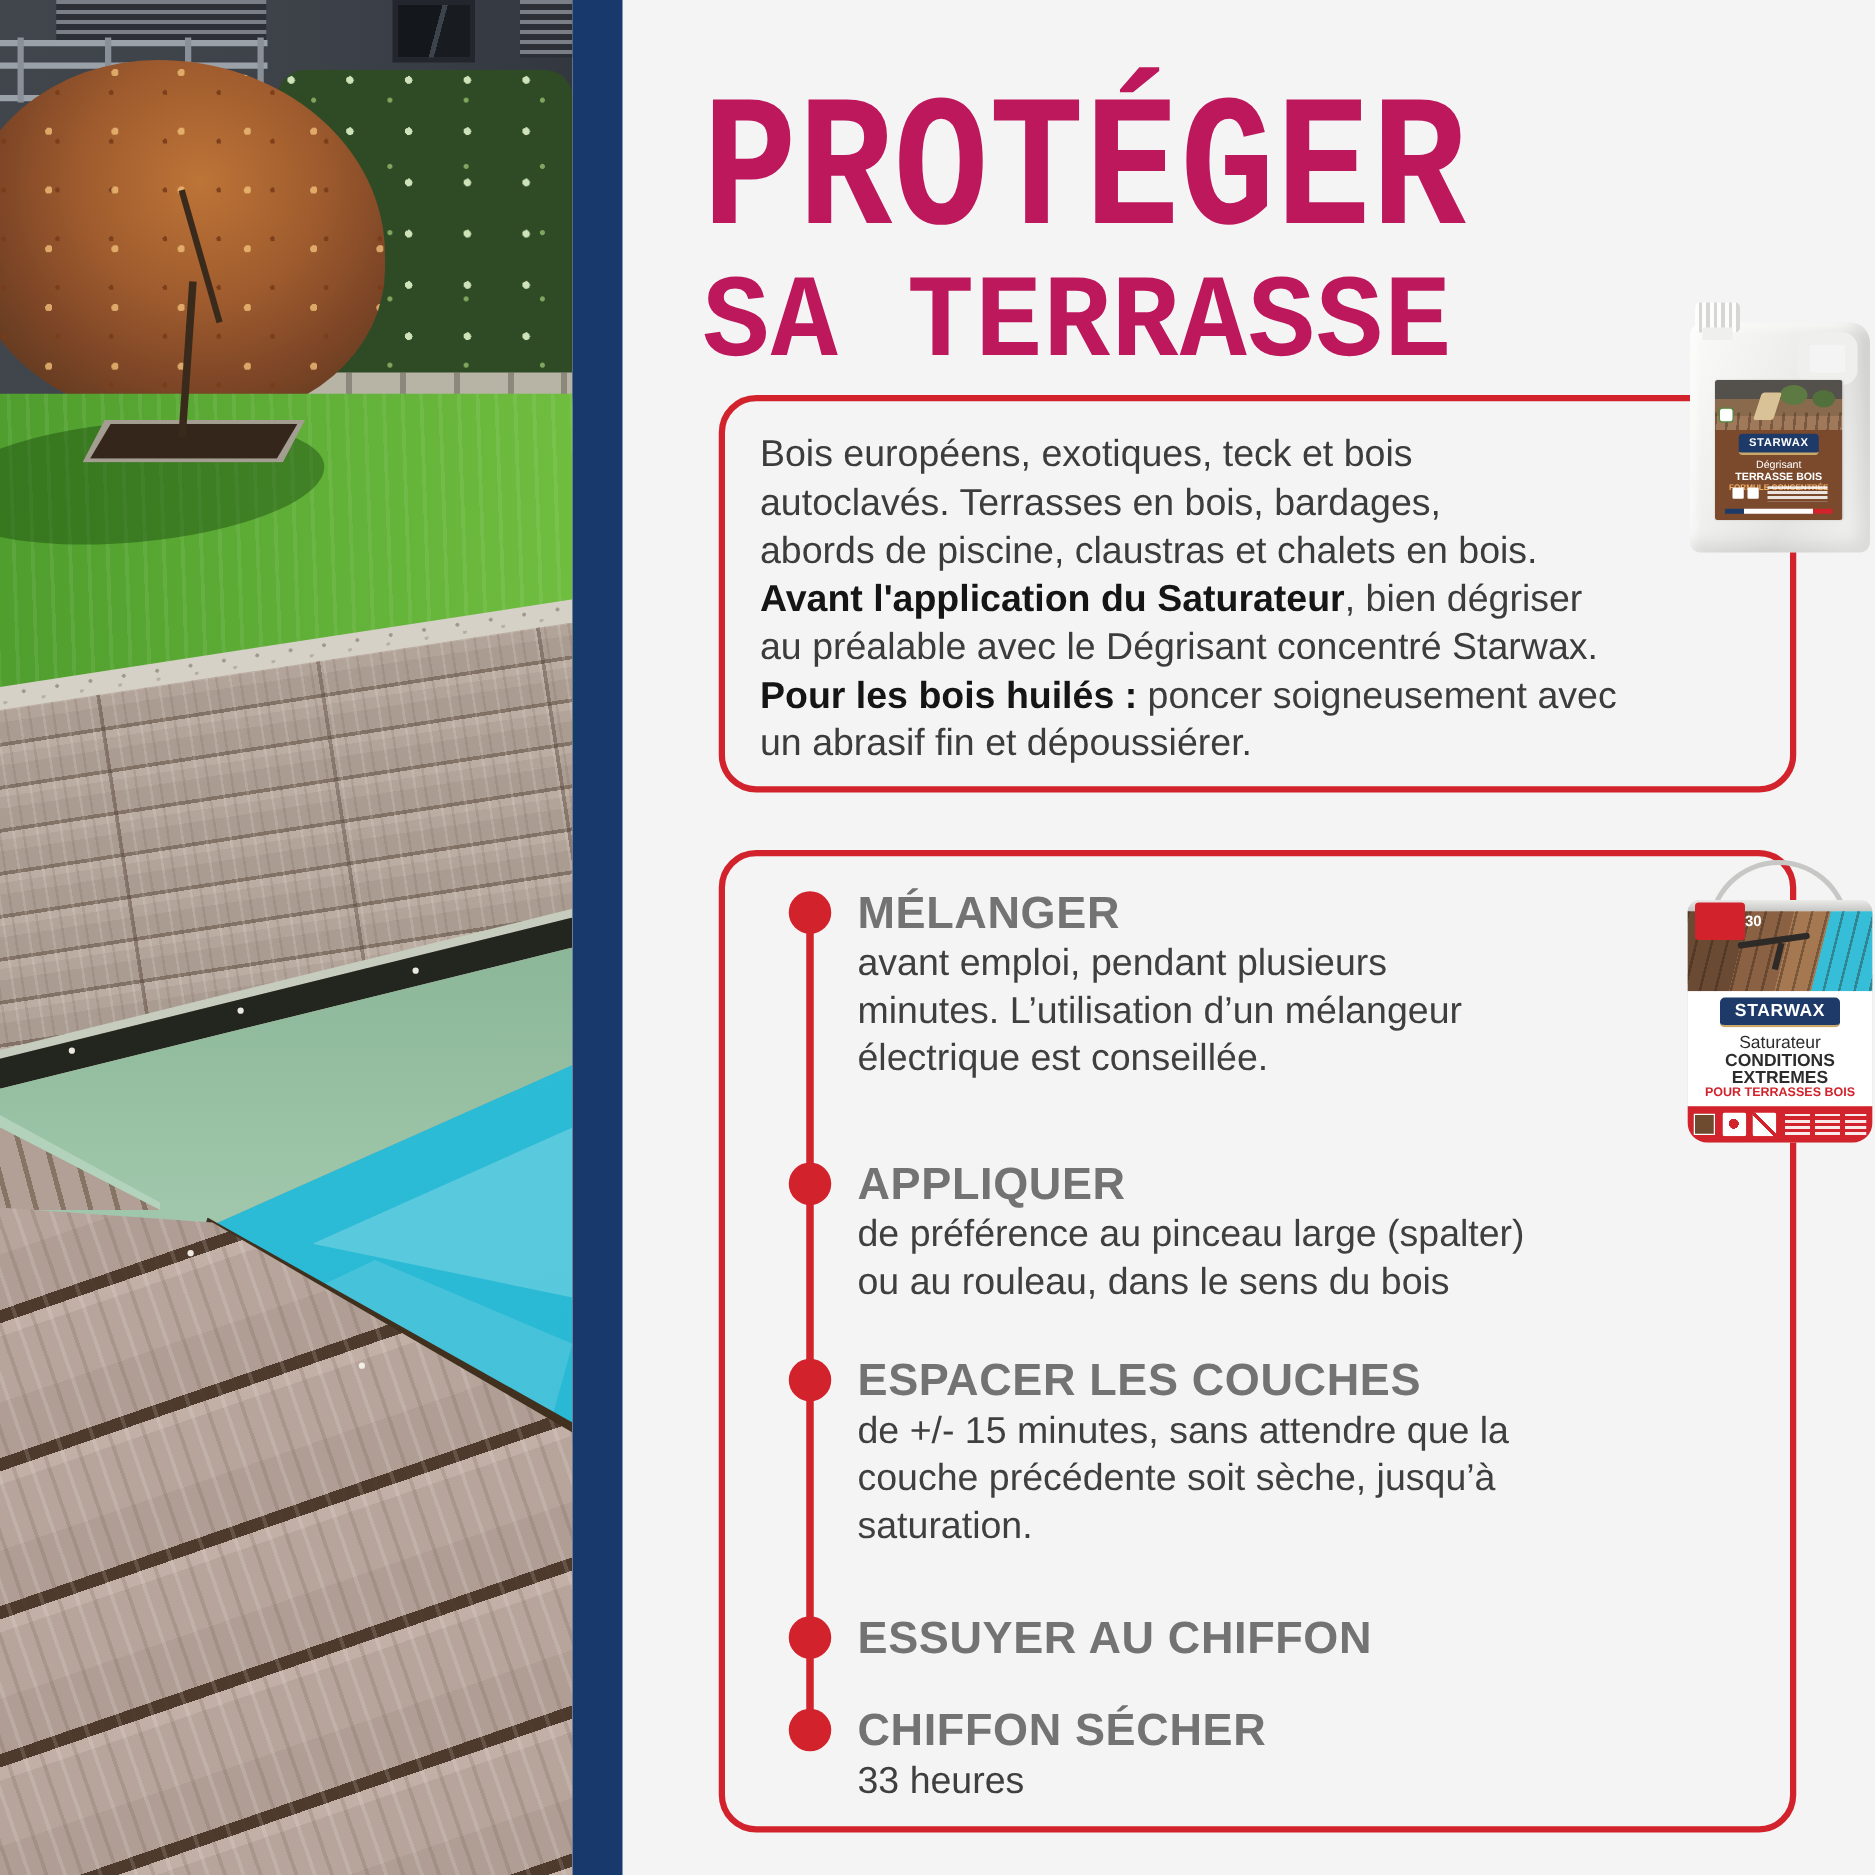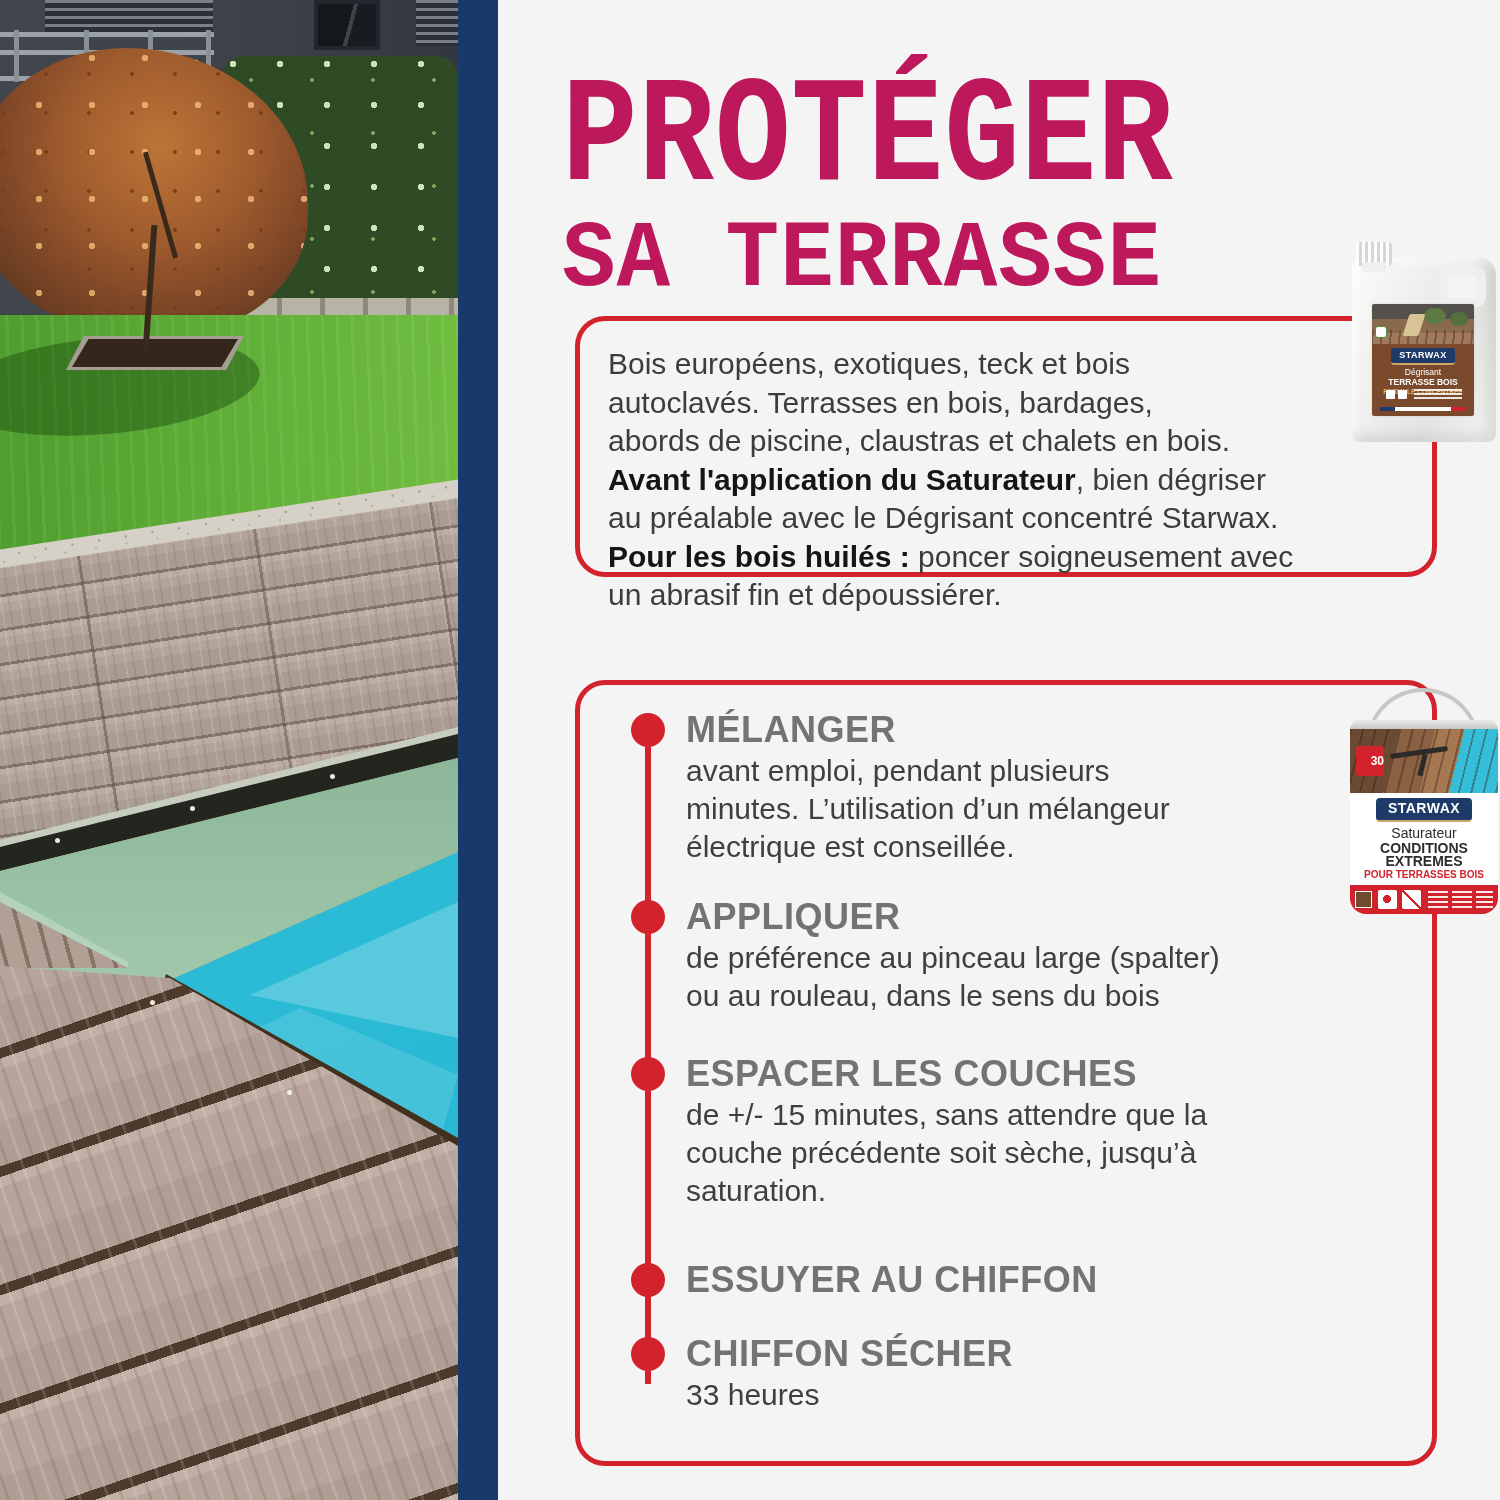--- a/index.html
+++ b/index.html
@@ -75,33 +75,33 @@
 
   
   .title{left:562px;top:68px;width:900px;height:250px;color:#be185d;font-family:Liberation Mono, monospace;}
   .t1{display:block;position:static;font-size:150px;line-height:142px;font-weight:bold;letter-spacing:1px;
       transform:scaleX(.84);transform-origin:left center;white-space:nowrap;}
   .t2{display:block;position:static;font-size:94px;line-height:100px;font-weight:bold;letter-spacing:1px;
       transform:scaleX(.95);transform-origin:left center;white-space:nowrap;}
 
   
   .box{border:5px solid #d2232c;border-radius:30px;background:transparent;}
-  .intro-box{left:575px;top:316px;width:862px;height:261px;padding:24px 28px;}
+  .intro-box{left:575px;top:316px;width:862px;height:318px;padding:24px 28px;}
   .intro-text{position:static;display:block;margin:0;font-size:30px;line-height:38.5px;color:#3c3c3c;white-space:pre-line;}
   .intro-text span{position:static;}
   .b{font-weight:bold;color:#151515;}
 
   .steps-box{left:575px;top:680px;width:862px;height:786px;}
   .rail{left:65px;top:45px;width:6px;height:654px;background:#d2232c;}
   .step{position:relative;padding-left:106px;}
   .step h3{position:static;margin:0;font-size:36px;line-height:44px;font-weight:bold;color:#737373;letter-spacing:.5px;}
   .step p{position:static;margin:0;font-size:30px;line-height:38px;color:#3f3f3f;white-space:pre-line;}
   .step p:empty{display:none;}
   .dot{left:51px;top:5px;width:34px;height:34px;border-radius:50%;background:#d2232c;}
-  .s1{margin-top:23px;} .s2{margin-top:29px;} .s3{margin-top:37px;} .s4{margin-top:48px;} .s5{margin-top:30px;}
+  .s1{margin-top:23px;} .s2{margin-top:59px;} .s3{margin-top:37px;} .s4{margin-top:48px;} .s5{margin-top:30px;}
 
   
   .jug{left:1352px;top:242px;width:144px;height:200px;z-index:5;}
   .jug-body{left:0;top:16px;width:144px;height:184px;border-radius:10px 16px 8px 8px;
         background:linear-gradient(115deg,#fbfbf9 0%,#ececea 45%,#e4e4e2 65%,#f3f3f1 100%);
         box-shadow:inset -8px -6px 14px rgba(0,0,0,.10), inset 4px 4px 8px rgba(255,255,255,.8);}
   .jug-cap{left:4px;top:0;width:36px;height:24px;border-radius:4px;
         background:repeating-linear-gradient(90deg,#fdfdfc 0 3px,#d6d6d4 3px 6px);}
   .jug-neck{left:10px;top:20px;width:24px;height:10px;background:#efefed;}
   .jug-handle{left:86px;top:24px;width:48px;height:42px;border-radius:12px;border:10px solid #efefed;background:#f4f4f5;}
@@ -129,22 +129,22 @@
         border-radius:60px 60px 0 0;}
   .can-body{left:0;top:28px;width:148px;height:194px;border-radius:10px 10px 16px 16px;overflow:hidden;
         background:#f2f2f0;box-shadow:inset 0 0 14px rgba(0,0,0,.18);}
   .can-top{left:0;top:0;width:148px;height:9px;background:linear-gradient(#eaeae8,#c6c6c4);}
   .can-photo{left:0;top:9px;width:148px;height:64px;
         background:linear-gradient(104deg,#6b4a33 0 30%,#8a6142 30% 52%,#a57852 52% 70%,#36bed8 70% 100%);}
   .can-photo-lines{left:0;top:9px;width:148px;height:64px;
         background:repeating-linear-gradient(104deg, rgba(40,25,15,.35) 0 2px, transparent 2px 12px);}
   .can-chair{left:40px;top:30px;width:58px;height:5px;background:#2d2a27;transform:rotate(-8deg);border-radius:2px;}
   .can-chair2{left:70px;top:34px;width:5px;height:22px;background:#2d2a27;transform:rotate(14deg);}
-  .badge30{left:6px;top:26px;width:28px;height:30px;background:#d2232c;border-radius:3px;color:#fff;
-        font-size:12px;font-weight:bold;text-align:right;line-height:30px;}
+  .badge30{left:6px;top:2px;width:28px;height:30px;background:#d2232c;border-radius:3px;color:#fff;
+        font-size:12px;font-weight:bold;text-align:left;line-height:30px;padding-left:40px;}
   .can-label{left:0;top:73px;width:148px;height:92px;background:#fff;text-align:center;}
   .cl-logo{position:static;display:inline-block;margin-top:5px;background:#1e3a68;color:#fff;font-weight:bold;
         font-size:14px;line-height:17px;padding:2px 12px 3px;border-radius:4px;letter-spacing:.5px;border-bottom:2px solid #c9a86a;}
   .cl-name{position:static;display:block;color:#2c2c2c;font-size:14px;line-height:17px;margin-top:3px;}
   .cl-l2{position:static;display:block;color:#2c2c2c;font-weight:bold;font-size:14px;line-height:13px;}
   .cl-l3{position:static;display:block;color:#d2232c;font-weight:bold;font-size:10px;line-height:13px;}
   .can-redband{left:0;top:165px;width:148px;height:30px;background:#d2232c;}
   .cr-sw{left:5px;top:6px;width:17px;height:17px;background:#6e4a2f;border:1px solid #fff;}
   .cr-ic1{left:28px;top:5px;width:19px;height:19px;background:#fff;border-radius:2px;
         background-image:radial-gradient(circle 4px at 9px 9px,#d2232c 98%,transparent);}

